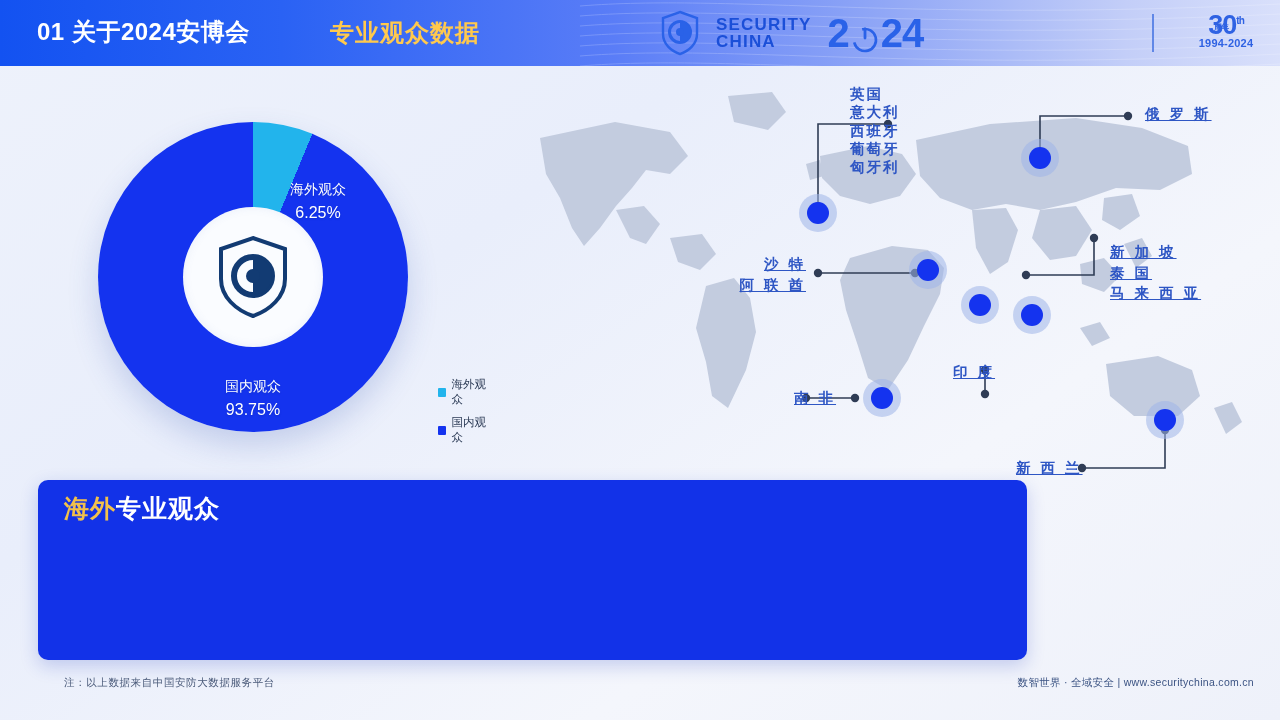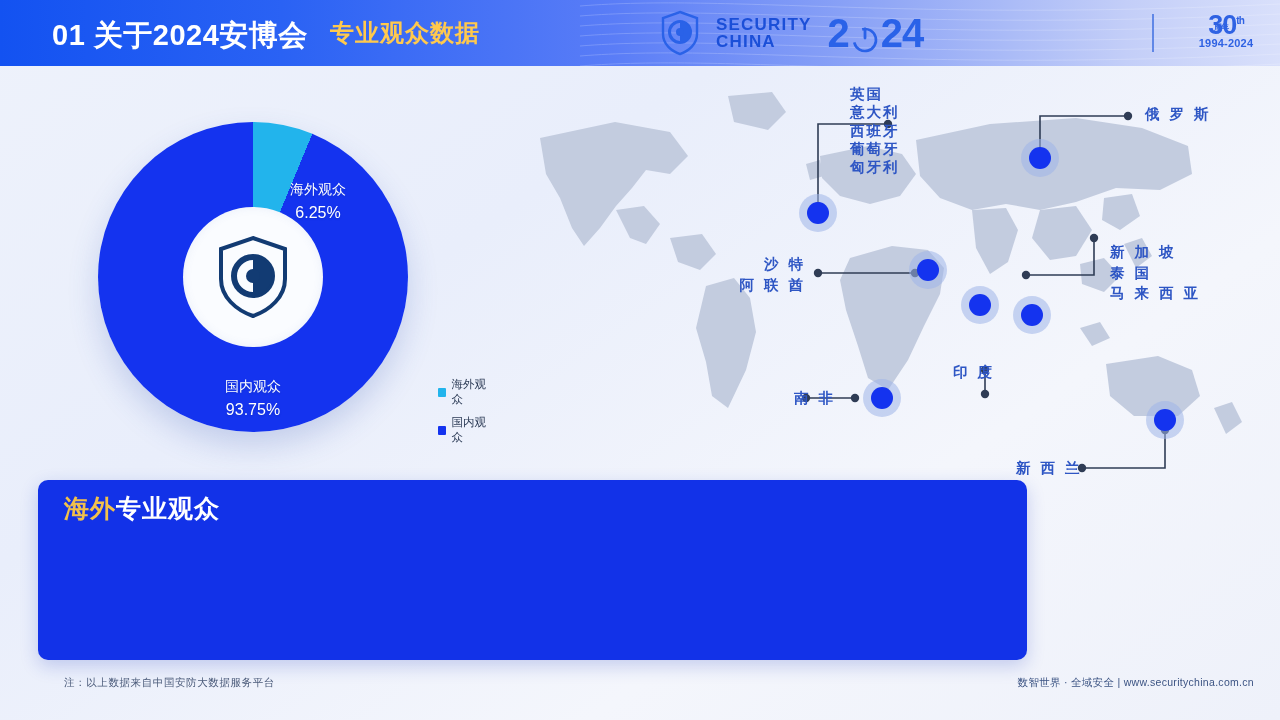--- a/index.html
+++ b/index.html
@@ -9,22 +9,22 @@
     background:#ffffff;
   }
   .slide{position:relative;width:1280px;height:720px;overflow:hidden;
     background:linear-gradient(145deg,#eef2fb 0%,#e9eefb 35%,#f4f6fc 70%,#eef1fa 100%);}
 
   
   .header{position:absolute;left:0;top:0;width:1280px;height:66px;
     background:linear-gradient(90deg,#1352f1 0%,#2a62f4 22%,#5a7df7 48%,#93a9f6 70%,#c3cef8 88%,#d9e0fb 100%);
     overflow:hidden;}
   .hdr-waves{position:absolute;right:0;top:0;width:700px;height:66px;opacity:.55;}
-  .hdr-title{position:absolute;left:37px;top:16px;font-size:29px;font-weight:bold;
-    color:#ffffff;letter-spacing:.5px;white-space:nowrap;margin-left:15px;}
+  .hdr-title{position:absolute;left:37px;top:16px;font-size:24px;font-weight:bold;
+    color:#ffffff;letter-spacing:.5px;white-space:nowrap;}
   .hdr-title .num{font-weight:bold;}
   .hdr-sub{position:absolute;left:330px;top:17px;font-size:24px;font-weight:bold;
     color:#ffc94d;letter-spacing:1px;white-space:nowrap;}
 
   .logo-wrap{position:absolute;left:660px;top:7px;height:52px;display:flex;align-items:center;gap:16px;}
   .logo-shield{width:40px;height:46px;}
   .logo-txt{display:flex;flex-direction:column;justify-content:center;line-height:1.0;}
   .logo-txt .l1,.logo-txt .l2{font-size:17px;font-weight:bold;color:#1b4fd8;letter-spacing:1.2px;}
   .logo-year{font-size:40px;font-weight:bold;color:#2a62e8;letter-spacing:-1px;
     display:flex;align-items:center;height:46px;}
@@ -53,21 +53,21 @@
   .lbl-dom .pct{font-size:16px;}
 
   .legend{position:absolute;left:368px;top:285px;font-size:11.5px;color:#2b3a55;}
   .legend .row{display:flex;align-items:center;gap:6px;margin-bottom:8px;}
   .legend .sw{width:9px;height:9px;display:inline-block;border-radius:1px;}
 
   
   .map{position:absolute;left:520px;top:78px;width:750px;height:400px;}
   .mapsvg{position:absolute;left:0;top:0;width:750px;height:400px;}
   .mlabel{position:absolute;color:#2e56c4;font-size:14.5px;font-weight:bold;
-    letter-spacing:3px;line-height:1.42;white-space:nowrap;}
+    letter-spacing:3px;line-height:1.42;white-space:nowrap;text-decoration:underline;}
   .vlabel{position:absolute;display:flex;gap:2px;}
   .vlabel .col{display:flex;flex-direction:column;color:#2e56c4;font-size:14.5px;
     font-weight:bold;line-height:1.26;}
 
   
   .panel{position:absolute;left:38px;top:480px;width:989px;height:180px;background:#1232e8;
     border-radius:10px;box-shadow:0 6px 18px rgba(30,60,190,.22);}
   .panel-title{position:absolute;left:26px;top:12px;font-size:25px;font-weight:bold;letter-spacing:1px;}
   .panel-title .gold{color:#f2c14a;}
   .panel-title .wht{color:#ffffff;}

